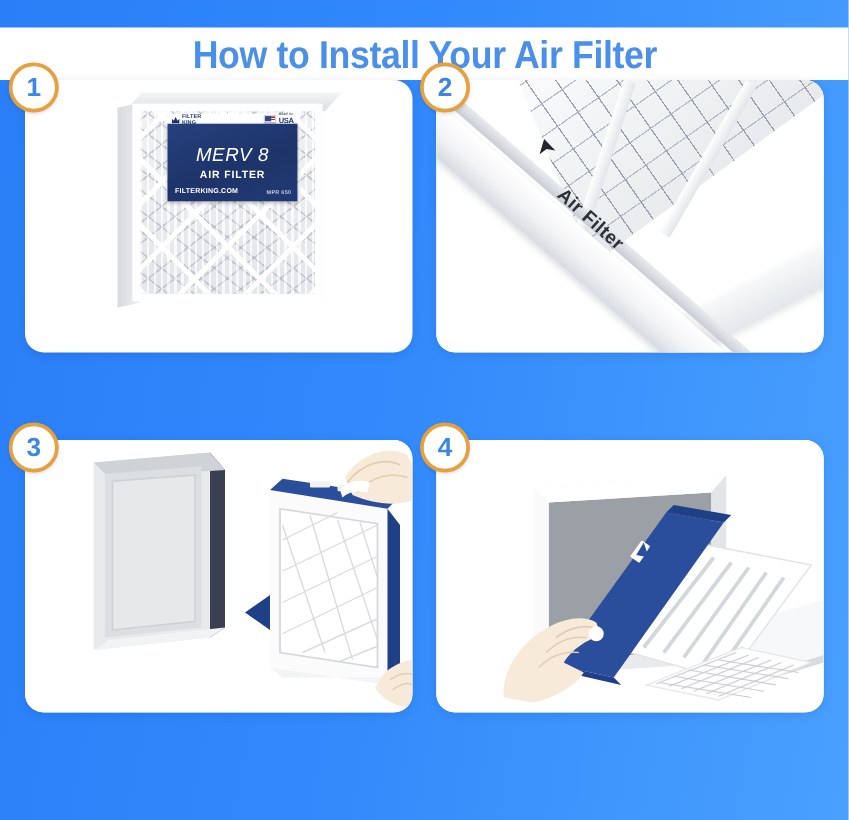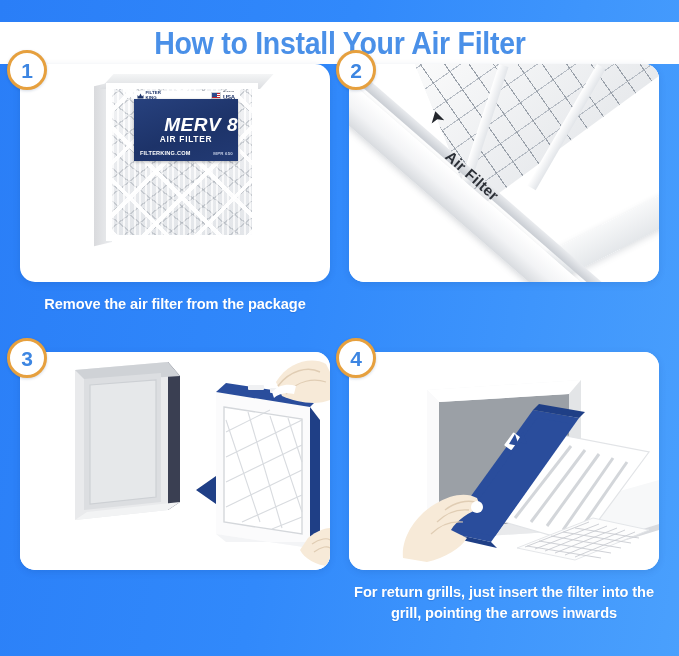--- a/index.html
+++ b/index.html
@@ -238,25 +238,25 @@
     font-weight: bold;
     font-size: 6px;
     line-height: 6px;
     color: #1d3369;
     letter-spacing: -0.2px;
   }
   .p1-merv {
     position: absolute;
     left: 0; right: 0;
     top: 16px;
-    text-align: right;
-    font-family: "Liberation Sans", sans-serif;
-    font-weight: bold;
+    text-align: center;
+    font-family: "Liberation Sans", sans-serif;
+    font-weight: normal;
     font-style: italic;
-    font-size: 19px;
+    font-size: 15px;
     line-height: 20px;
     color: #ffffff;
     letter-spacing: 0.5px;
   }
   .p1-af {
     position: absolute;
     left: 0; right: 0;
     top: 36px;
     text-align: center;
     font-family: "Liberation Sans", sans-serif;
@@ -436,21 +436,20 @@
                 </div>
               </div>
             </div>
           </div>
 
         </div>
         <div class="badge">
           <span class="badge-num">1</span>
         </div>
       </div>
-      <div class="caption">Remove the air filter from the package</div>
     </div>
 
     <div class="step step-2">
       <div class="card">
         <div class="card-inner">
           <div class="p2-wrap">
             <div class="p2-pleatfield"></div>
             <div class="p2-brace1"></div>
             <div class="p2-brace2"></div>
             <div class="p2-frame-long2"></div>
@@ -601,17 +600,16 @@
                 <path d="M82,182 C92,172 104,169 114,170" fill="none" stroke="#e0cdb4" stroke-width="1.2"></path>
                 <circle cx="128" cy="155" r="6" fill="#ffffff"></circle>
               </g>
             </svg>
           </div>
         </div>
         <div class="badge">
           <span class="badge-num">4</span>
         </div>
       </div>
-      <div class="caption">For return grills, just insert the filter into the grill, pointing the arrows inwards</div>
     </div>
 
   </div>
 </div>
 
 </body></html>

